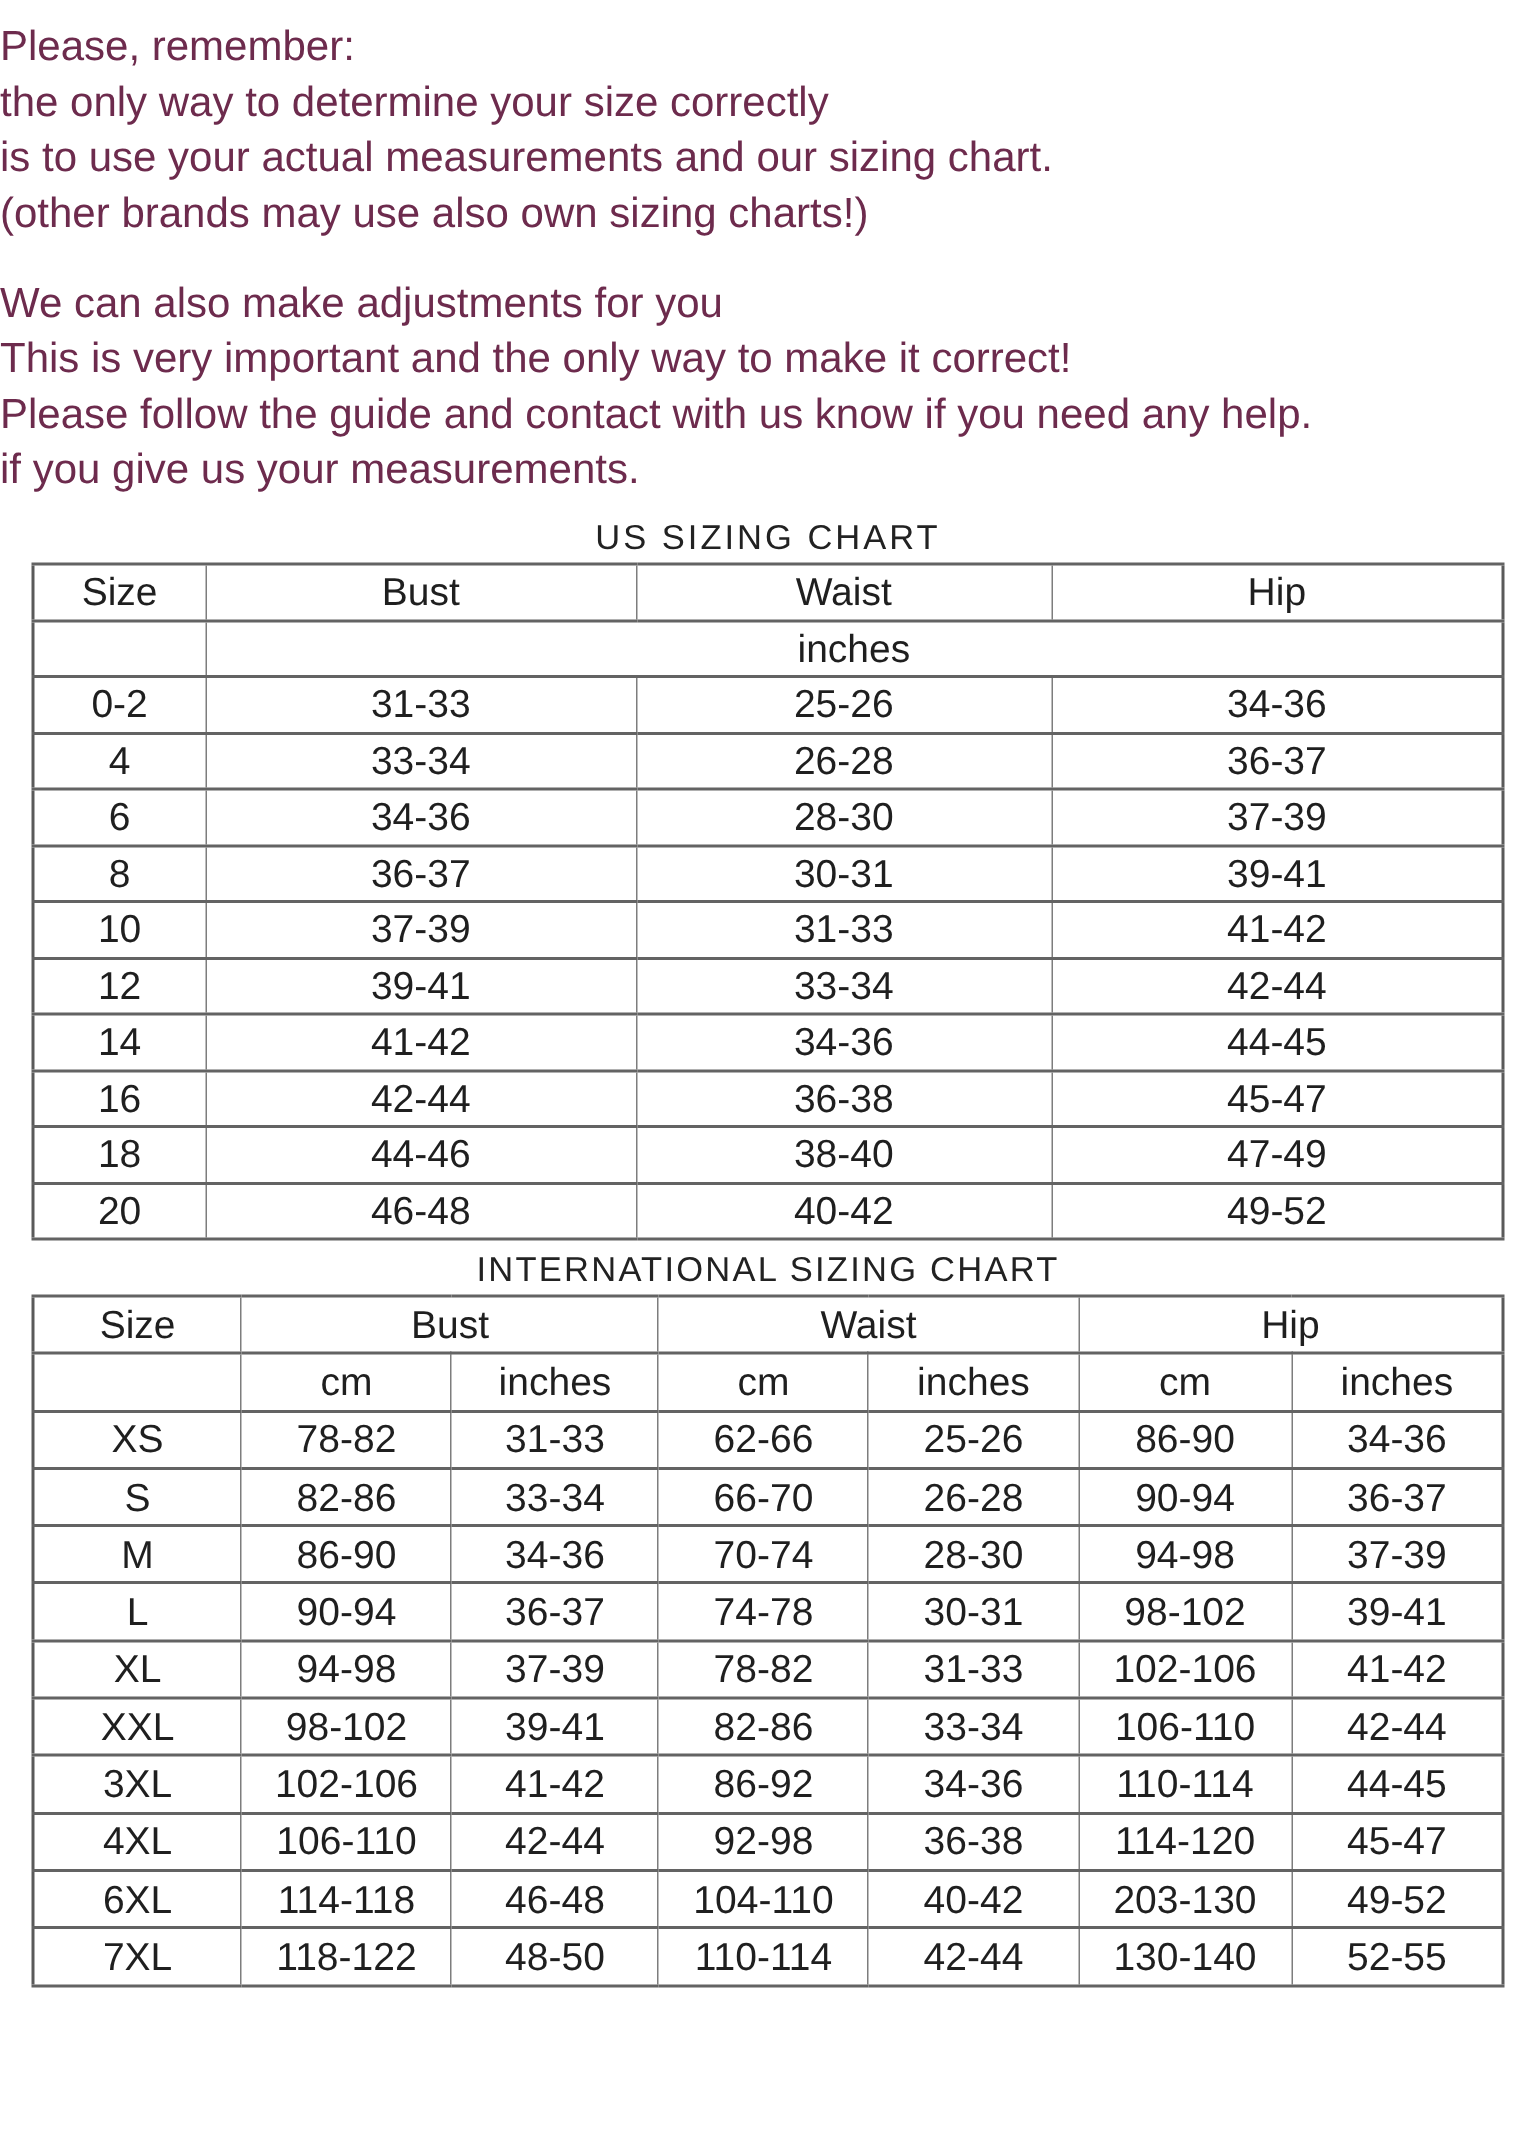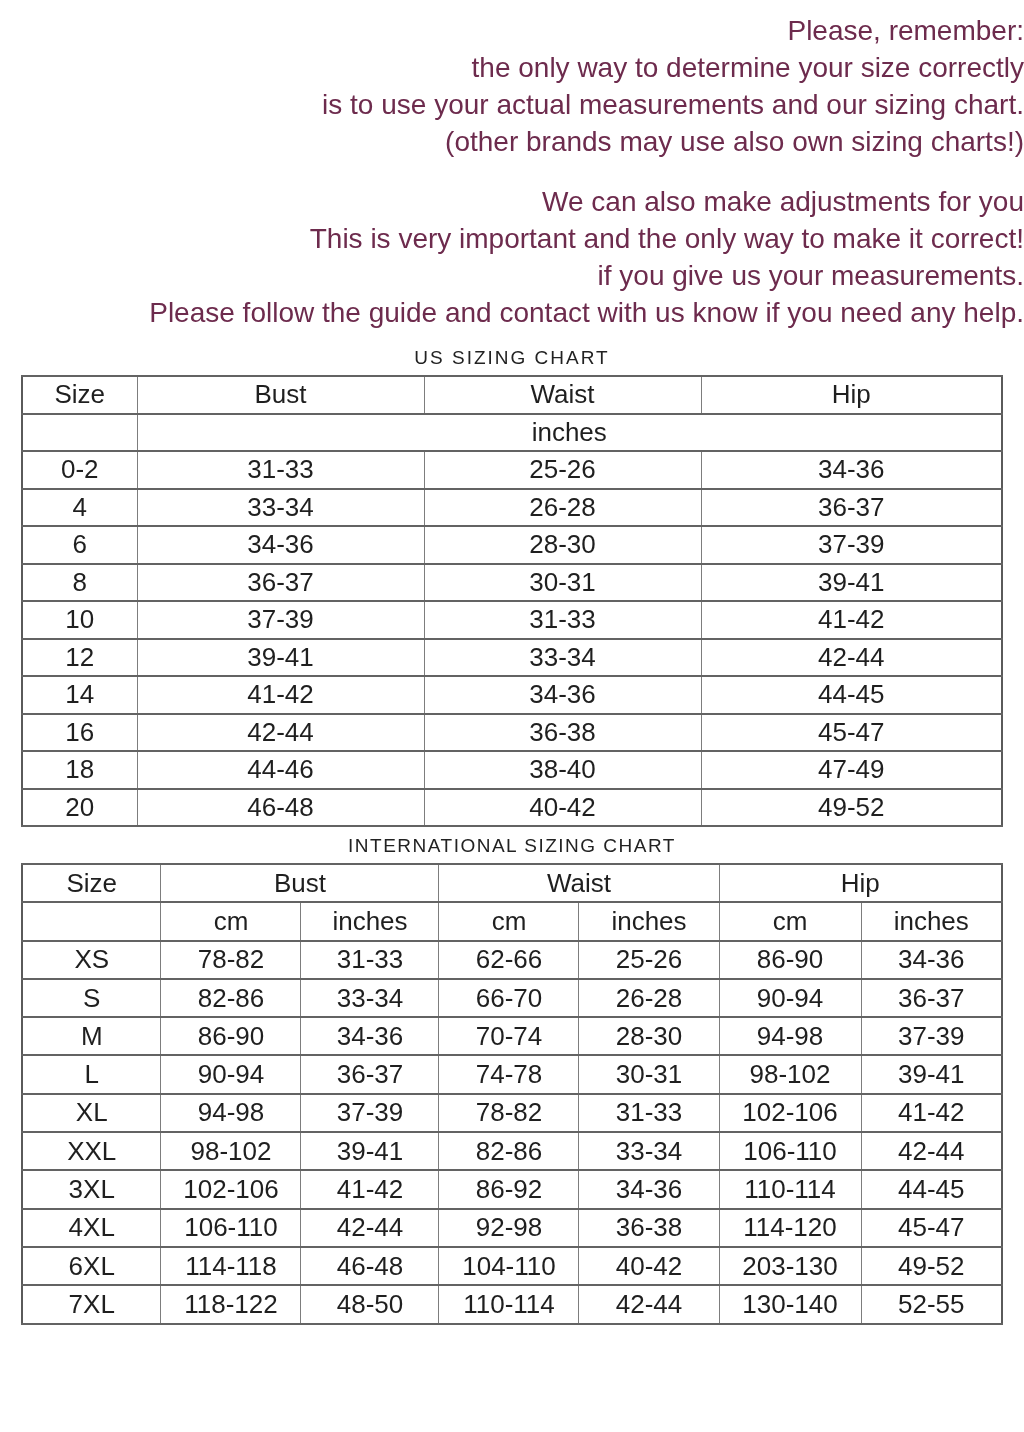--- a/index.html
+++ b/index.html
@@ -5,34 +5,34 @@
   html,body { margin:0; padding:0; }
   body {
     width:1024px; height:1432px;
     background:#ffffff;
     font-family:"Liberation Sans", sans-serif;
     overflow:hidden;
   }
   
   .intro {
     padding-top:12px;
-    text-align:right;
+    text-align:left;
     color:#6d2b4d;
     font-size:28px;
     line-height:37px;
     font-weight:normal;
   }
   .intro p { margin:0; }
   .para-gap { height:23px; }
 
   
   .chart-title {
     margin:12px 0 0 0;
     text-align:center;
-    font-size:19px;
+    font-size:23px;
     line-height:30px;
     font-weight:normal;
     letter-spacing:2px;
     color:#222222;
   }
   .chart-title.intl { margin-top:4px; letter-spacing:1.5px; }
 
   
   table {
     width:980px;
@@ -65,22 +65,22 @@
 <div class="page">
 
   <div class="intro">
     <p>Please, remember:</p>
     <p>the only way to determine your size correctly</p>
     <p>is to use your actual measurements and our sizing chart.</p>
     <p>(other brands may use also own sizing charts!)</p>
     <div class="para-gap"></div>
     <p>We can also make adjustments for you</p>
     <p>This is very important and the only way to make it correct!</p>
+    <p>Please follow the guide and contact with us know if you need any help.</p>
     <p>if you give us your measurements.</p>
-    <p>Please follow the guide and contact with us know if you need any help.</p>
   </div>
 
   <h2 class="chart-title">US SIZING CHART</h2>
 
   <table class="us-table">
     <colgroup>
       <col style="width:115px">
         <col style="width:287px">
         <col style="width:277px">
         <col style="width:301px">

